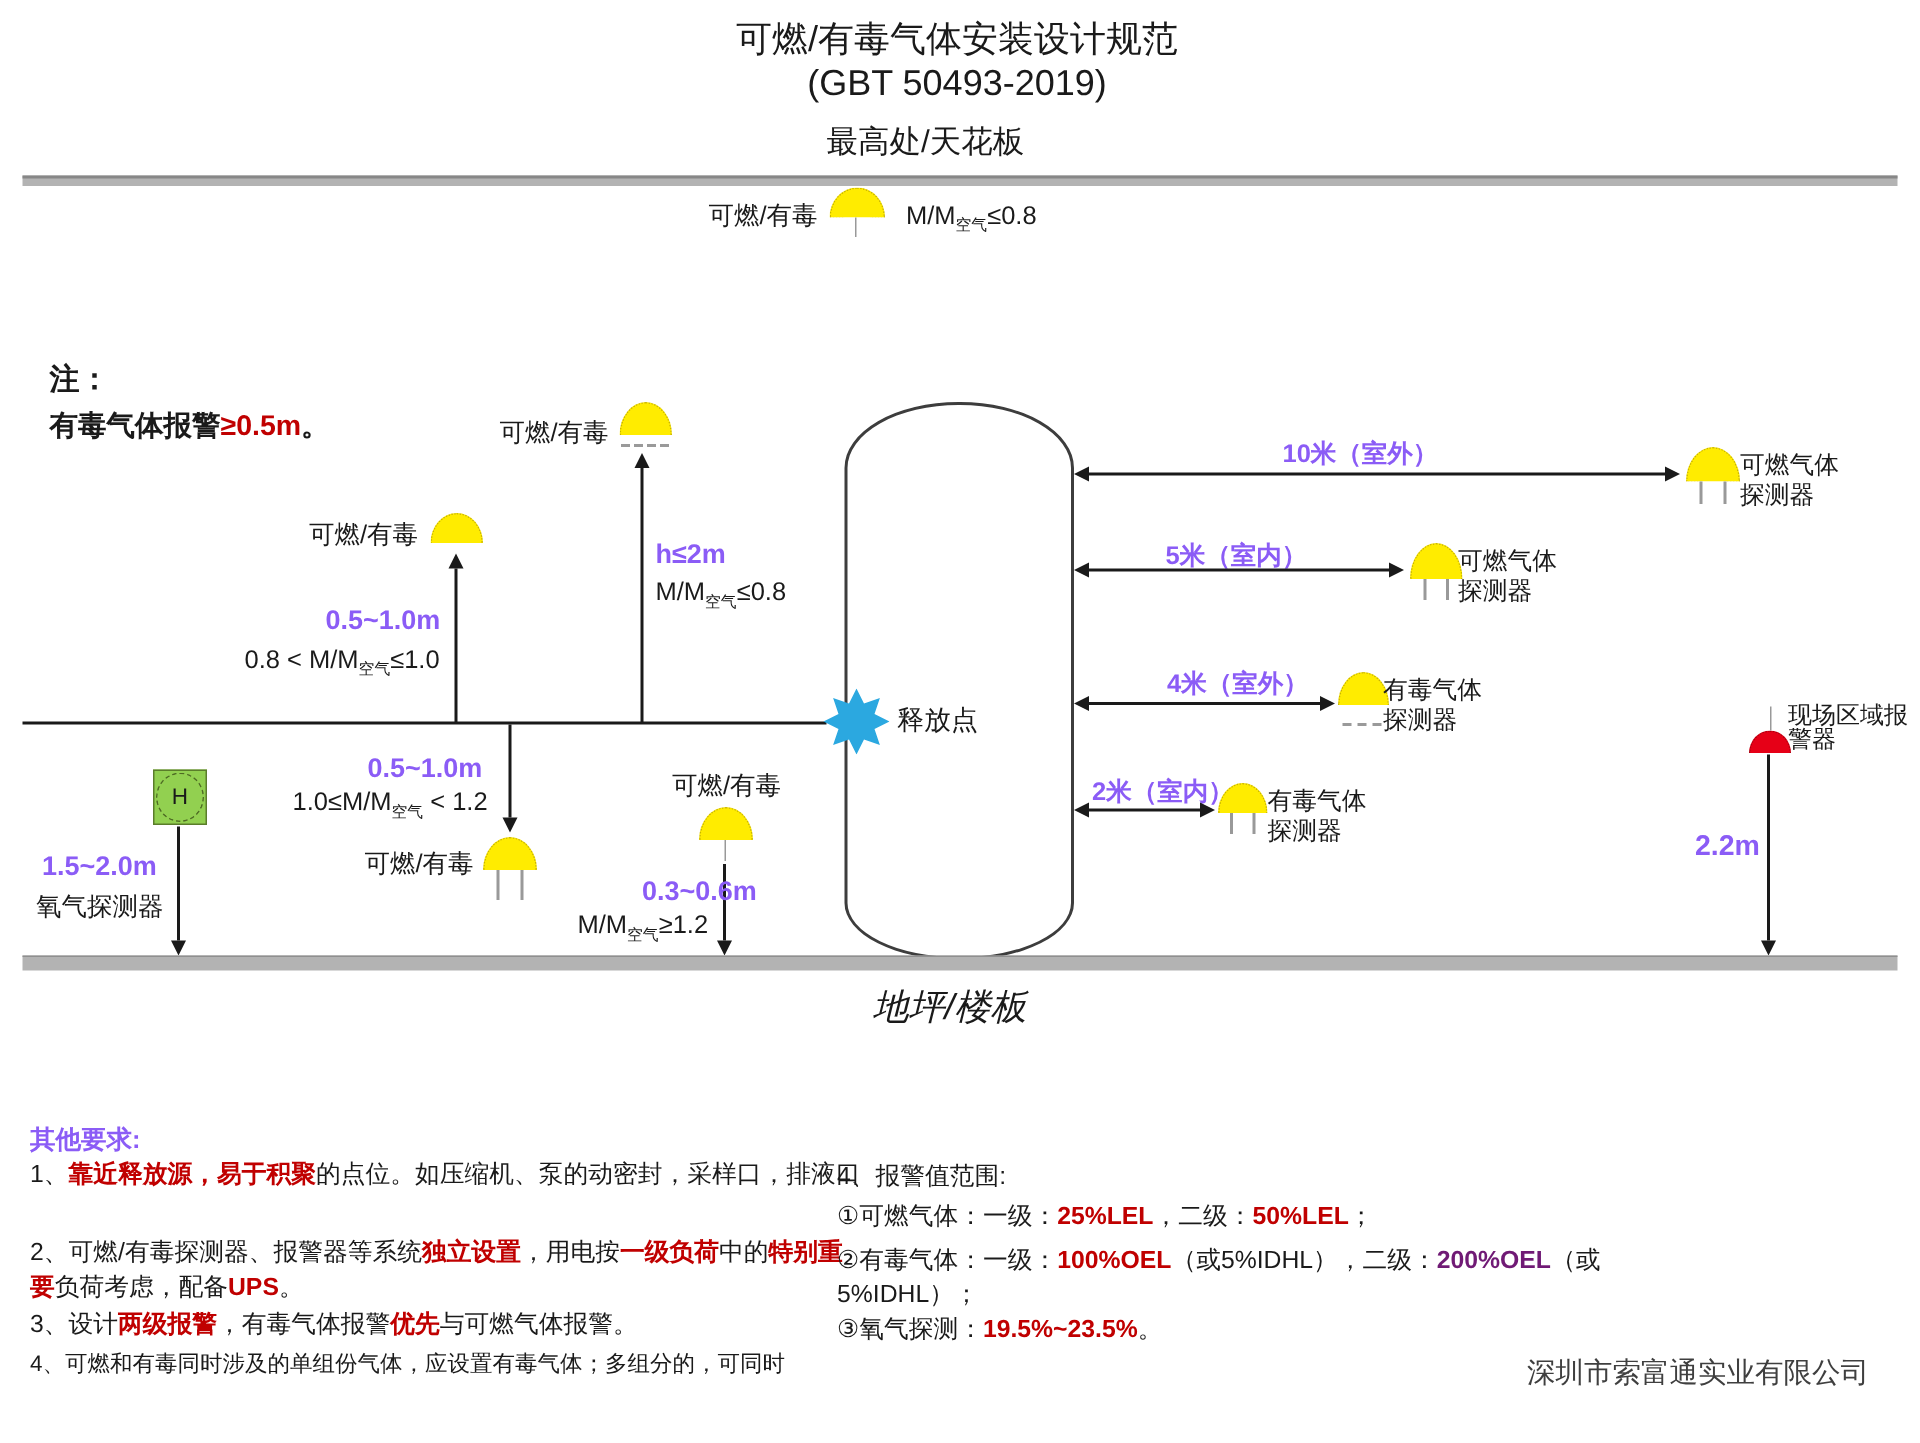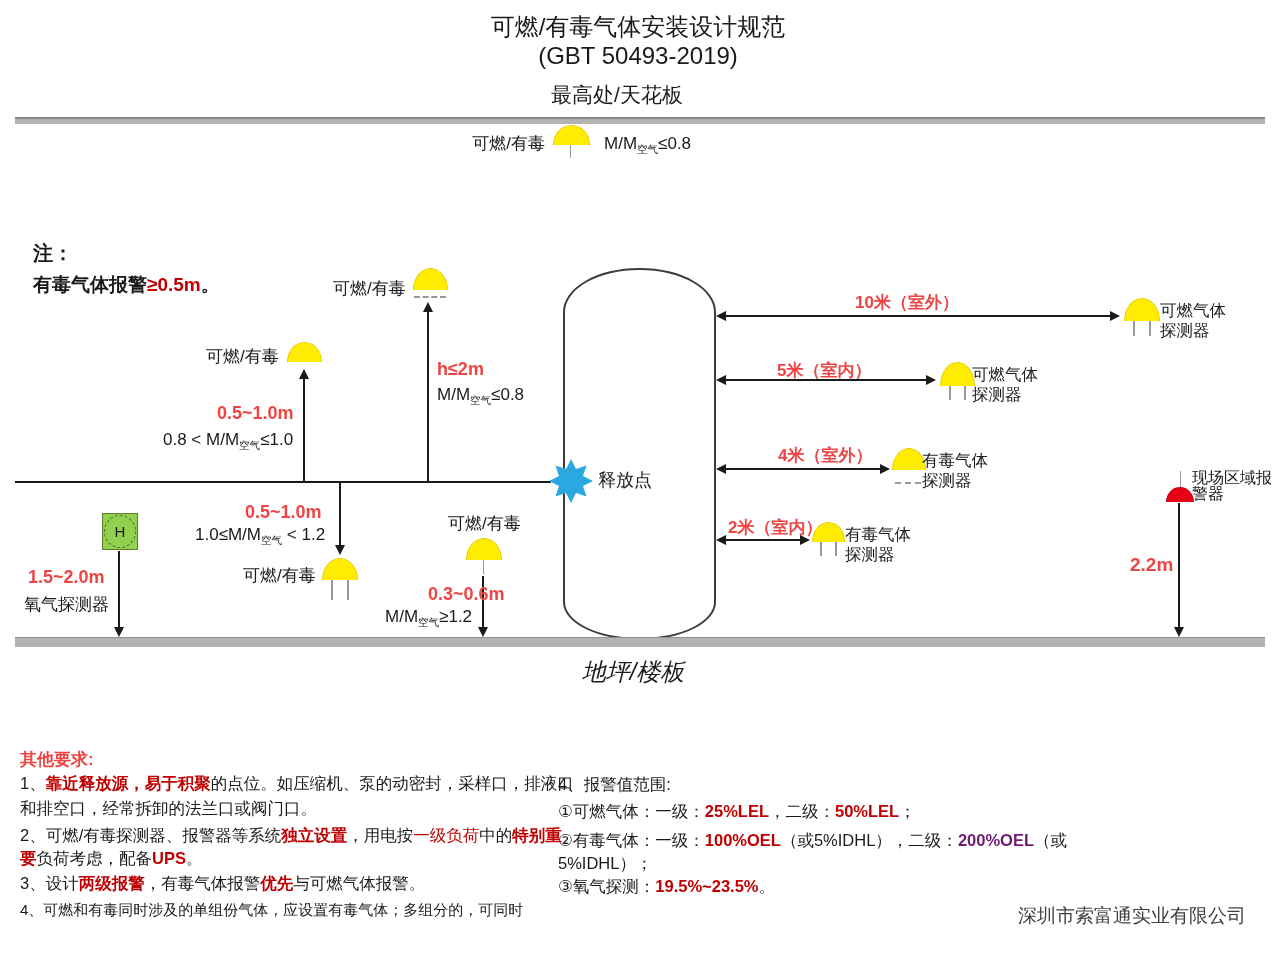--- a/index.html
+++ b/index.html
@@ -1,20 +1,20 @@
 <!DOCTYPE html>
 <html><head>
 <meta charset="utf-8">
 <style>
   html,body{margin:0;padding:0;background:#fff;}
   #canvas{position:relative;width:1280px;height:962px;background:#fff;overflow:hidden;
           font-family:"Liberation Sans","DejaVu Sans",sans-serif;color:#1a1a1a;}
   .t{position:absolute;white-space:nowrap;line-height:1.25;}
   .ctr{text-align:center;}
-  .redb{color:#ef4444;font-weight:bold;}
+  .redb{color:#8b5cf6;font-weight:bold;}
   .bold{font-weight:bold;}
   sub{font-size:0.62em;}
   .bar{position:absolute;left:15px;width:1250px;background:#b3b3b3;}
   .hl{position:absolute;height:2px;background:#1a1a1a;}
   .vl{position:absolute;width:2px;background:#1a1a1a;}
   .ah{position:absolute;width:0;height:0;}
   .ah.up{border-left:5px solid transparent;border-right:5px solid transparent;border-bottom:10px solid #1a1a1a;}
   .ah.down{border-left:5px solid transparent;border-right:5px solid transparent;border-top:10px solid #1a1a1a;}
   .ah.left{border-top:5px solid transparent;border-bottom:5px solid transparent;border-right:10px solid #1a1a1a;}
   .ah.right{border-top:5px solid transparent;border-bottom:5px solid transparent;border-left:10px solid #1a1a1a;}
@@ -157,22 +157,21 @@
   <div class="vl" style="left:482px;top:576px;height:51px;"></div>
   <div class="ah down" style="left:478px;top:627px;"></div>
   <div class="t redb" style="left:392px;top:583px;font-size:18px;margin-left:36px;">0.3~0.6m</div>
   <div class="t" style="left:385px;top:606px;font-size:17px;"><span>M/M</span><sub>空气</sub><span>≥1.2</span></div>
 
   <div class="bar" style="top:637px;height:9px;border-top:1px solid #8f8f8f;"></div>
   <div class="t ctr" style="left:533px;top:657px;width:200px;font-size:24px;font-style:italic;">地坪/楼板</div>
 
   <div class="t redb" style="left:20px;top:749px;font-size:17px;">其他要求:</div>
   <div class="t" style="left:20px;top:773px;font-size:16.5px;"><span>1、</span><span style="color: rgb(192, 0, 0); font-weight: bold;">靠近释放源，易于积聚</span><span>的点位。如压缩机、泵的动密封，采样口，排液口</span></div>
-  <div class="t" style="left:20px;top:798px;font-size:16.5px;"><span>和排空口，经常拆卸的法兰口或阀门口。</span></div>
-  <div class="t" style="left:20px;top:825px;font-size:16.5px;"><span>2、可燃/有毒探测器、报警器等系统</span><span style="color: rgb(192, 0, 0); font-weight: bold;">独立设置</span><span>，用电按</span><span style="color: rgb(192, 0, 0); font-weight: normal;">一级负荷</span><span>中的</span><span style="color: rgb(192, 0, 0); font-weight: bold;">特别重</span></div>
+  <div class="t" style="left:20px;top:825px;font-size:16.5px;"><span>2、可燃/有毒探测器、报警器等系统</span><span style="color: rgb(192, 0, 0); font-weight: bold;">独立设置</span><span>，用电按</span><span style="color: rgb(192, 0, 0); font-weight: bold;">一级负荷</span><span>中的</span><span style="color: rgb(192, 0, 0); font-weight: bold;">特别重</span></div>
   <div class="t" style="left:20px;top:848px;font-size:16.5px;"><span style="color: rgb(192, 0, 0); font-weight: bold;">要</span><span>负荷考虑，配备</span><span style="color: rgb(192, 0, 0); font-weight: bold;">UPS</span><span>。</span></div>
   <div class="t" style="left:20px;top:873px;font-size:16.5px;"><span>3、设计</span><span style="color: rgb(192, 0, 0); font-weight: bold;">两级报警</span><span>，有毒气体报警</span><span style="color: rgb(192, 0, 0); font-weight: bold;">优先</span><span>与可燃气体报警。</span></div>
   <div class="t" style="left:20px;top:901px;font-size:15px;"><span>4、可燃和有毒同时涉及的单组份气体，应设置有毒气体；多组分的，可同时</span></div>
   <div class="t" style="left:20px;top:977px;font-size:12px;"><span>设置可燃和有毒。</span></div>
 
   <div class="t" style="left:558px;top:774px;font-size:16.5px;"><span>4、报警值范围:</span></div>
   <div class="t" style="left:558px;top:801px;font-size:16.5px;"><span>①可燃气体：一级：</span><span style="color: rgb(192, 0, 0); font-weight: bold;">25%LEL</span><span>，二级：</span><span style="color: rgb(192, 0, 0); font-weight: bold;">50%LEL</span><span>；</span></div>
   <div class="t" style="left:558px;top:830px;font-size:16.5px;"><span>②有毒气体：一级：</span><span style="color: rgb(192, 0, 0); font-weight: bold;">100%OEL</span><span>（或5%IDHL），二级：</span><span style="color: #701a75; font-weight: bold;">200%OEL</span><span>（或</span></div>
   <div class="t" style="left:558px;top:853px;font-size:16.5px;"><span>5%IDHL）；</span></div>
   <div class="t" style="left:558px;top:876px;font-size:16.5px;"><span>③氧气探测：</span><span style="color: rgb(192, 0, 0); font-weight: bold;">19.5%~23.5%</span><span>。</span></div>

